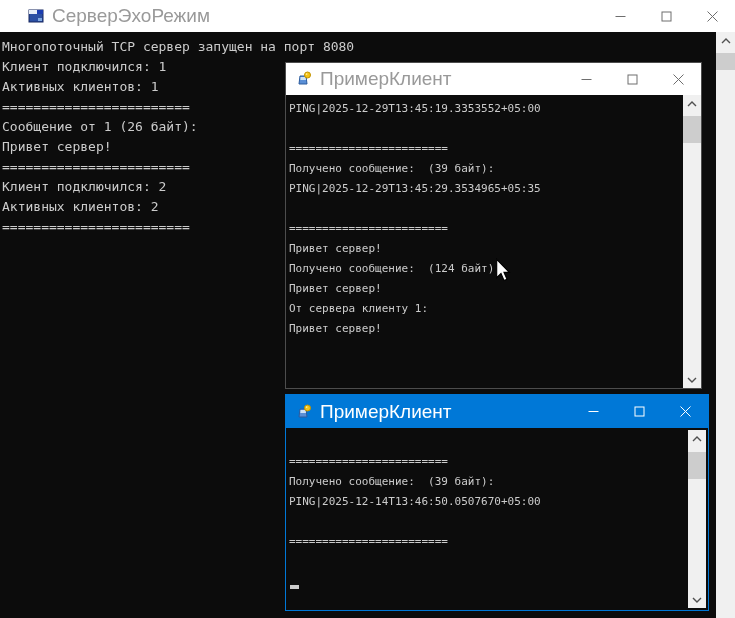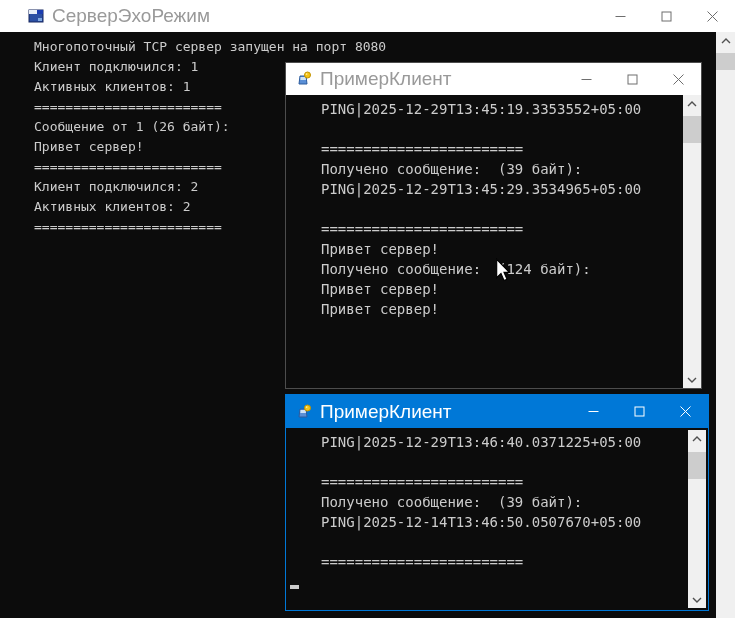--- a/index.html
+++ b/index.html
@@ -30,24 +30,24 @@
   .glyph-white { stroke:#ffffff; }
 
   
   .console {
     position:absolute; background:var(--console-bg,#0c0c0c);
   }
   .console-text {
     font-family:"DejaVu Sans Mono","Liberation Mono",monospace;
     color:var(--console-text,#cccccc);
   }
-  .console-line { white-space:pre; height:20px; line-height:20px;margin-left:32px; }
+  .console-line { white-space:pre; height:20px; line-height:20px; }
 
   .server-text { font-size:13px; padding:5px 2px; }
-  .client-text { font-size:14px; padding:4px 3px; }
+  .client-text { font-size:11px; padding:4px 3px; }
 
   
   .scrollbar {
     position:absolute; background:var(--scrollbar-track,#f0f0f0);
     display:flex; flex-direction:column;
   }
   .sb-btn { height:17px; flex:0 0 17px; display:flex; align-items:center; justify-content:center; }
   .sb-track { flex:1 1 auto; position:relative; }
   .sb-thumb { position:absolute; left:0; right:0; background:var(--scrollbar-thumb,#cdcdcd); }
   .sb-arrow { stroke:#505050; fill:none; stroke-width:1.4; }
@@ -166,26 +166,27 @@
           </svg>
         </button>
       </div>
     </div>
     <div class="console">
       <div class="console-text client-text">
           <div class="console-line">PING|2025-12-29T13:45:19.3353552+05:00</div>
           <div class="console-line"></div>
           <div class="console-line">========================</div>
           <div class="console-line">Получено сообщение:  (39 байт):</div>
-          <div class="console-line">PING|2025-12-29T13:45:29.3534965+05:00</div>
+          <div class="console-line">PING|2025-12-29T13:45:29.3534965+05:35</div>
           <div class="console-line"></div>
           <div class="console-line">========================</div>
           <div class="console-line">Привет сервер!</div>
           <div class="console-line">Получено сообщение:  (124 байт):</div>
           <div class="console-line">Привет сервер!</div>
+          <div class="console-line">От сервера клиенту 1:</div>
           <div class="console-line">Привет сервер!</div>
         </div>
     </div>
     <div class="scrollbar">
       <div class="sb-btn">
         <svg class="sb-arrow" width="10" height="6" viewBox="0 0 10 6">
             <polyline points="1,5 5,1 9,5"></polyline>
           </svg>
       </div>
       <div class="sb-track">
@@ -224,21 +225,20 @@
         <button class="ctrl-btn">
           <svg width="11" height="11" viewBox="0 0 11 11">
             <line class="glyph-white" x1="0.5" y1="0.5" x2="10.5" y2="10.5"></line>
             <line class="glyph-white" x1="10.5" y1="0.5" x2="0.5" y2="10.5"></line>
           </svg>
         </button>
       </div>
     </div>
     <div class="console">
       <div class="console-text client-text">
-          <div class="console-line">PING|2025-12-29T13:46:40.0371225+05:00</div>
           <div class="console-line"></div>
           <div class="console-line">========================</div>
           <div class="console-line">Получено сообщение:  (39 байт):</div>
           <div class="console-line">PING|2025-12-14T13:46:50.0507670+05:00</div>
           <div class="console-line"></div>
           <div class="console-line">========================</div>
           <div class="console-line"></div>
         </div>
     </div>
     <div class="text-cursor"></div>

